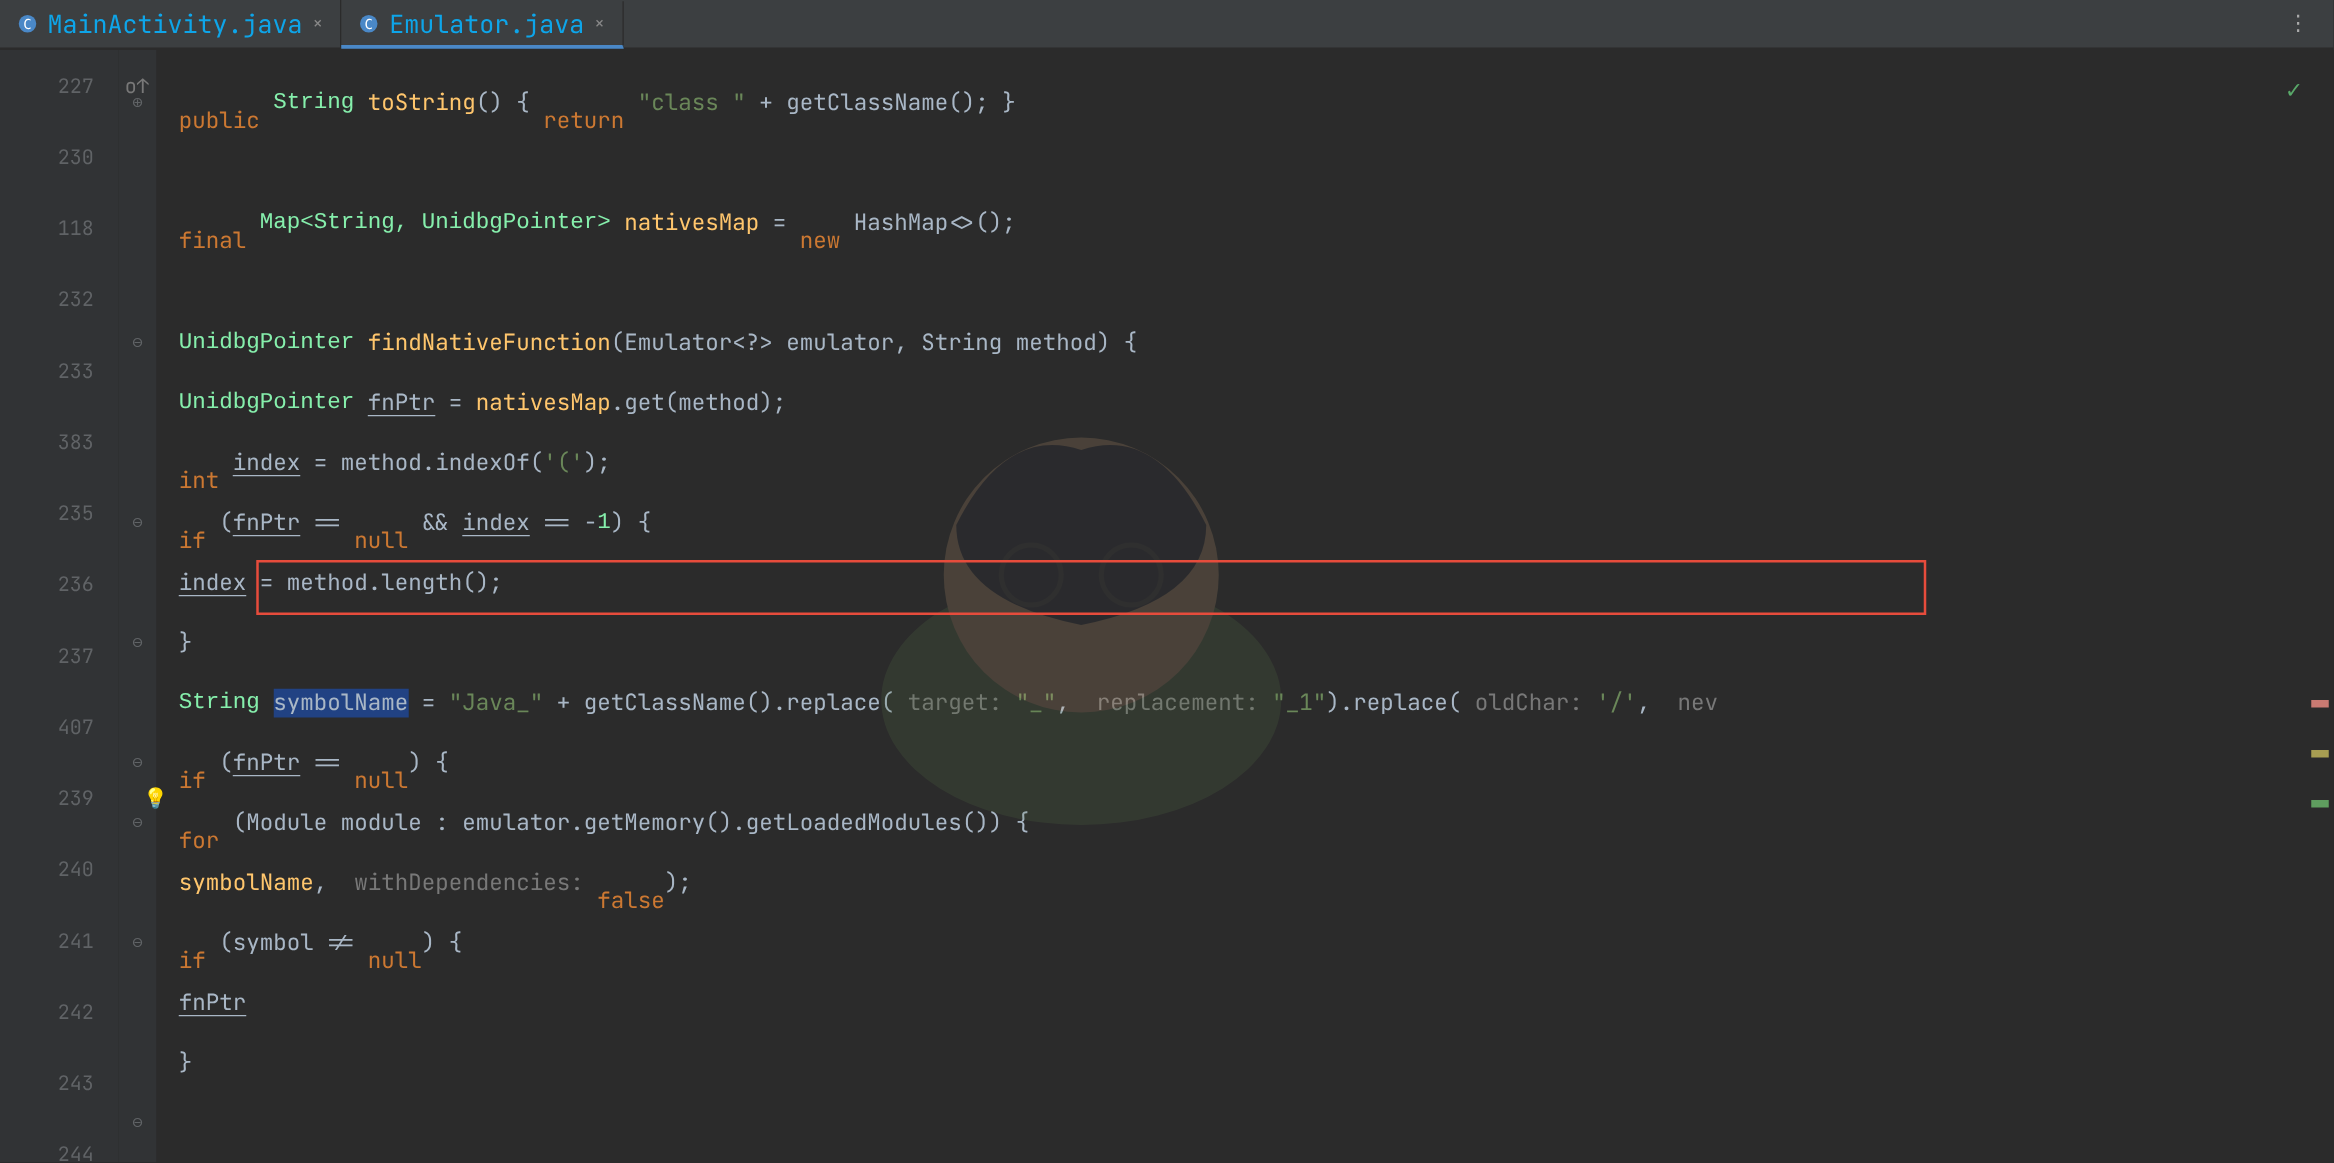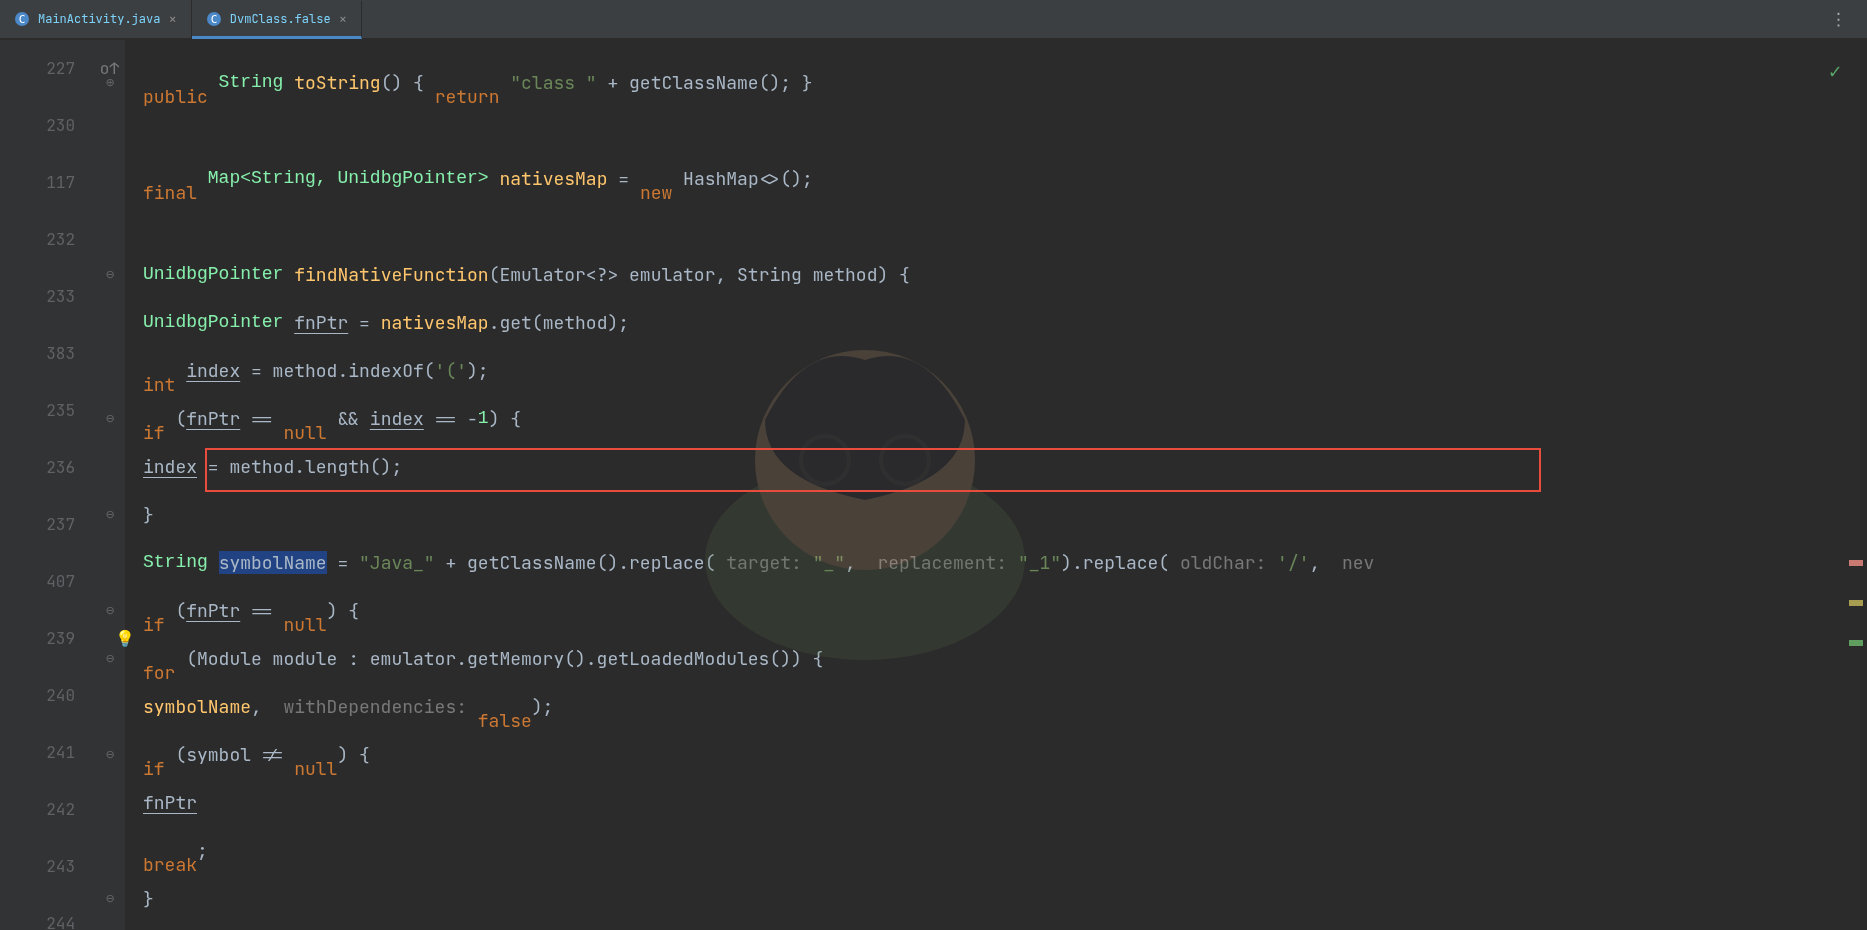--- a/index.html
+++ b/index.html
@@ -26,21 +26,21 @@
       height: 100%;
       cursor: pointer;
       gap: 8px;
       border-right: 1px solid #2b2b2b;
     }
     .tab.active {
       border-bottom: 3px solid #4a88c7;
       margin-bottom: -2px;
     }
     .tab-icon { width: 16px; height: 16px; display: flex; align-items: center; justify-content: center; }
-    .tab-label { color: #7dd3fc; font-size: 12px; }
+    .tab-label { color: #0ea5e9; font-size: 20px; }
     .tab-close { color: #888; font-size: 14px; }
     .more-icon { margin-left: auto; margin-right: 20px; color: #aaa; }
     .editor {
       display: flex;
       height: calc(100% - 40px);
       position: relative;
     }
     .gutter {
       width: 95px;
       background: #313335;
@@ -150,37 +150,37 @@
     <span class="tab-label">MainActivity.java</span>
     <span class="tab-close">×</span>
   </div>
   <div class="tab active">
     <span class="tab-icon">
       <svg width="16" height="16">
           <circle cx="8" cy="8" r="7" fill="#4a88c7"></circle>
           <text x="8" y="12" text-anchor="middle" fill="#fff" font-size="11" font-family="monospace">C</text>
         </svg>
     </span>
-    <span class="tab-label">DvmClass.false</span>
+    <span class="tab-label">Emulator.java</span>
     <span class="tab-close">×</span>
   </div>
   <span class="more-icon">⋮</span>
 </div>
 
 <div class="editor">
   <div class="gutter">
     <div class="gutter-line">
         <span>227</span>
         <span class="gutter-marker">o↑</span>
       </div>
     <div class="gutter-line">
         <span>230</span>
       </div>
     <div class="gutter-line">
-        <span>117</span>
+        <span>118</span>
       </div>
     <div class="gutter-line">
         <span>232</span>
       </div>
     <div class="gutter-line">
         <span>233</span>
       </div>
     <div class="gutter-line">
         <span>383</span>
       </div>
@@ -270,21 +270,20 @@
     <div class="code-line">            <span class="kw">int </span><span class="underlined">index</span><span> = method.indexOf(</span><span class="str">'('</span><span>);</span></div>
     <div class="code-line">            <span class="kw">if </span><span>(</span><span class="underlined">fnPtr</span><span> == </span><span class="kw">null </span><span>&amp;&amp; </span><span class="underlined">index</span><span> == -</span><span class="type">1</span><span>) {</span></div>
     <div class="code-line">                <span class="underlined">index</span><span> = method.length();</span></div>
     <div class="code-line">            <span>}</span></div>
     <div class="code-line">            <span class="type">String </span><span class="var-highlight">symbolName</span><span> = </span><span class="str">"Java_"</span><span> + getClassName().replace( </span><span class="param-hint">target: </span><span class="str">"_"</span><span>,  </span><span class="param-hint">replacement: </span><span class="str">"_1"</span><span>).replace( </span><span class="param-hint">oldChar: </span><span class="str">'/'</span><span>,  </span><span class="param-hint">nev</span></div>
     <div class="code-line">            <span class="kw">if </span><span>(</span><span class="underlined">fnPtr</span><span> == </span><span class="kw">null</span><span>) {</span></div>
     <div class="code-line">                <span class="kw">for </span><span>(Module module : emulator.getMemory().getLoadedModules()) {</span></div>
     <div class="code-line">                    <span class="method">symbolName</span><span>,  </span><span class="param-hint">withDependencies: </span><span class="kw">false</span><span>);</span></div>
     <div class="code-line">                    <span class="kw">if </span><span>(symbol != </span><span class="kw">null</span><span>) {</span></div>
     <div class="code-line">                        <span class="underlined">fnPtr</span></div>
-    <div class="code-line">                        <span class="kw">break</span><span>;</span></div>
     <div class="code-line">                    <span>}</span></div>
     <div class="code-line">                </div>
 
     <div class="highlight-box" style="top:408px;left:80px;width:1336px;height:44px"></div>
 
     <span class="checkmark">✓</span>
 
     <div class="scrollbar-area">
       <div class="scroll-marker" style="background:#c97a72"></div>
       <div class="scroll-marker" style="background:#a89e52"></div>

